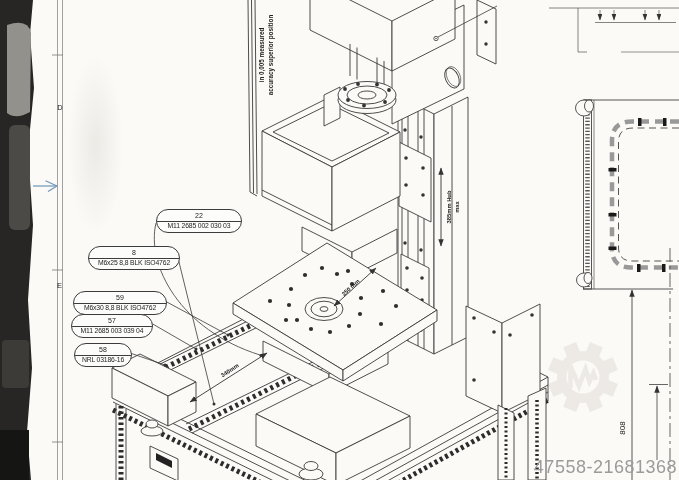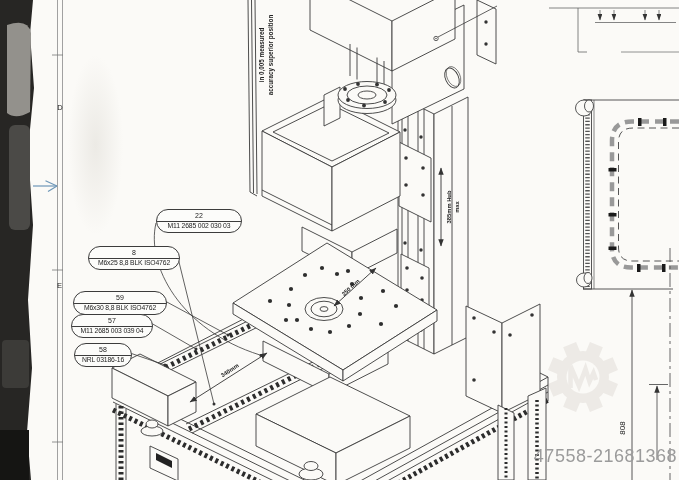--- a/index.html
+++ b/index.html
@@ -6,21 +6,21 @@
   body{width:679px;height:480px;position:relative;background:#fbfaf7;overflow:hidden;
        font-family:"Liberation Sans",sans-serif;}
   #stage{position:absolute;inset:0;width:679px;height:480px;}
   svg text{font-family:"Liberation Sans",sans-serif;fill:#222;}
   .smudge{position:absolute;left:68px;top:55px;width:55px;height:180px;
           background:radial-gradient(closest-side,#eceae5,rgba(252,250,247,0));}
   .balloon{position:absolute;border:1px solid #3c3c3c;border-radius:12px;background:#fcfcfa;
            text-align:center;color:#1c1c1c;overflow:hidden;z-index:5;}
   .bid{font-size:7px;line-height:1;padding:2px 0 1.5px;border-bottom:1px solid #3c3c3c;}
   .bcode{font-size:6.8px;line-height:1;letter-spacing:-0.15px;white-space:nowrap;padding:1.5px 2px 2px;}
-  .scan-number{position:absolute;right:2px;bottom:13px;font-size:18px;color:#9b9b9b;
+  .scan-number{position:absolute;right:2px;bottom:2px;font-size:18px;color:#9b9b9b;
                letter-spacing:.5px;z-index:6;}
 </style>
 </head>
 <body>
 
 <div class="smudge"></div>
 
 <svg id="stage" viewBox="0 0 679 480">
   <defs>
     <marker id="mA" markerWidth="9" markerHeight="7" refX="7.5" refY="3" orient="auto">

